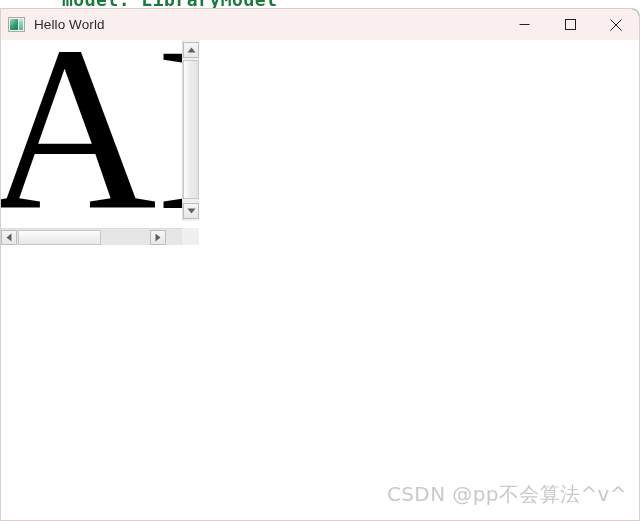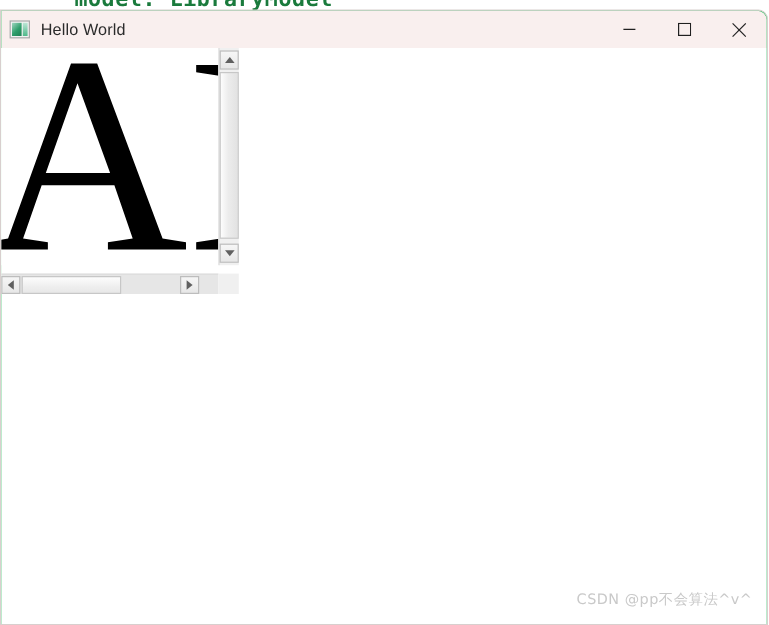--- a/index.html
+++ b/index.html
@@ -232,21 +232,21 @@
     height: 17px;
     background: #f0f0f0;
   }
 
   
   #watermark {
     position: absolute;
     right: 12px;
     bottom: 12px;
     font-family: "DejaVu Sans", sans-serif;
-    font-size: 12px;
+    font-size: 20px;
     color: #c9c9c9;
     white-space: nowrap;
     letter-spacing: 0.4px;
   }
 </style>
 </head>
 <body>
 
 <div id="code-strip">
   <div class="code-text">model: LibraryModel</div>

